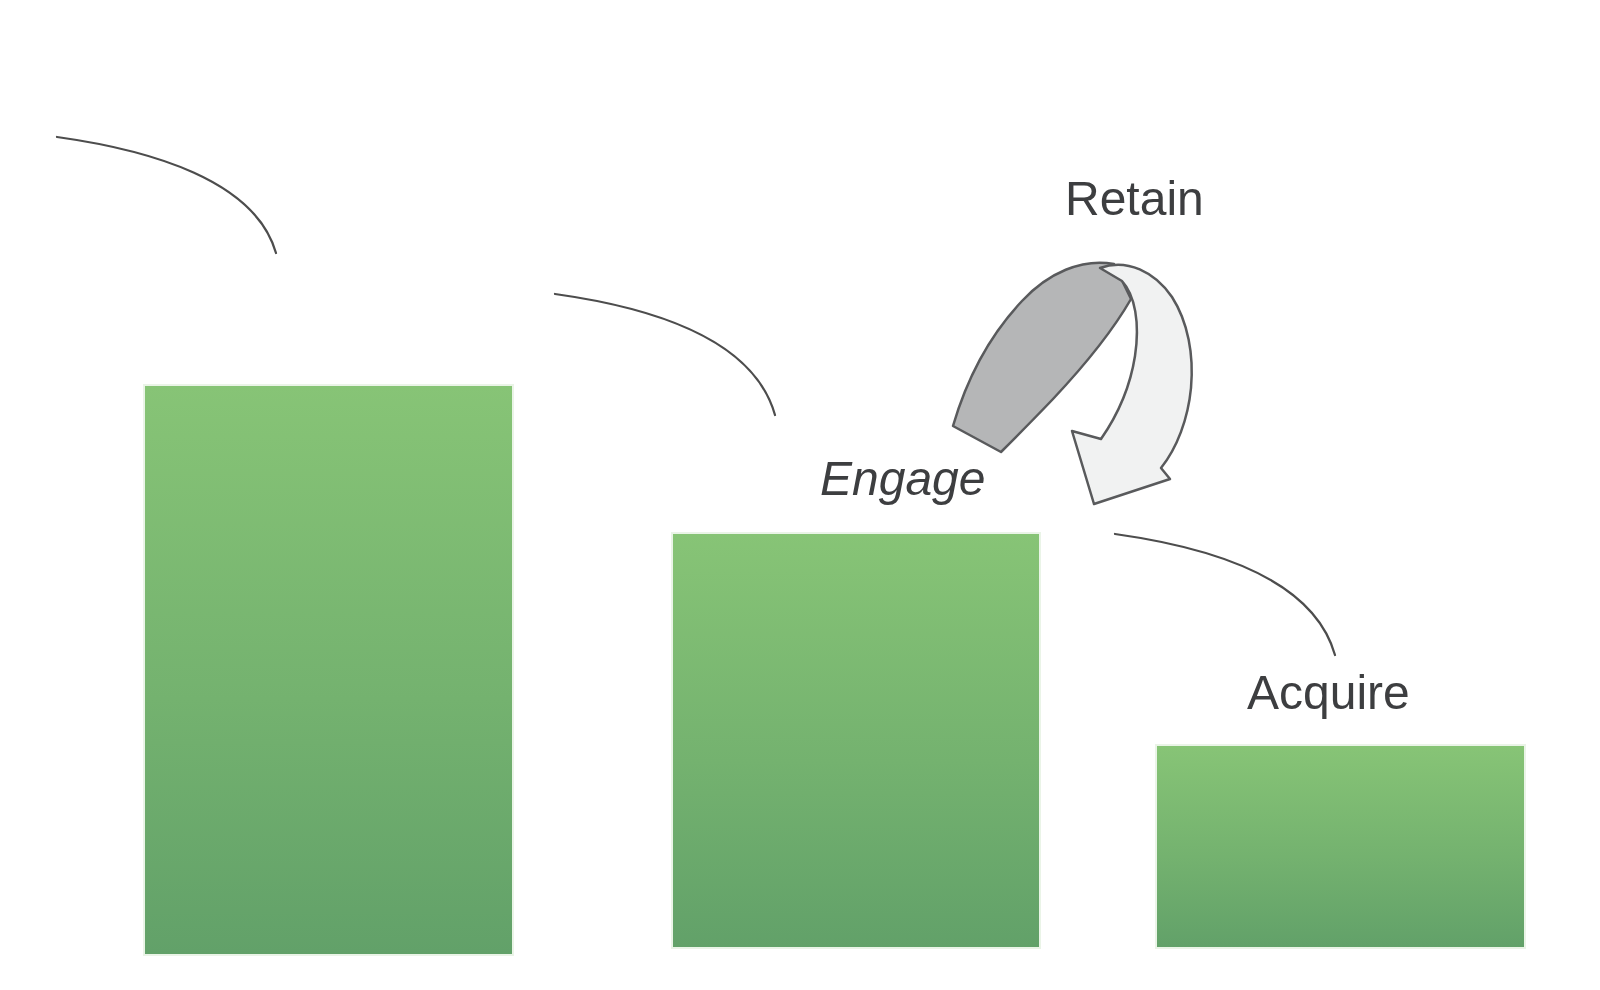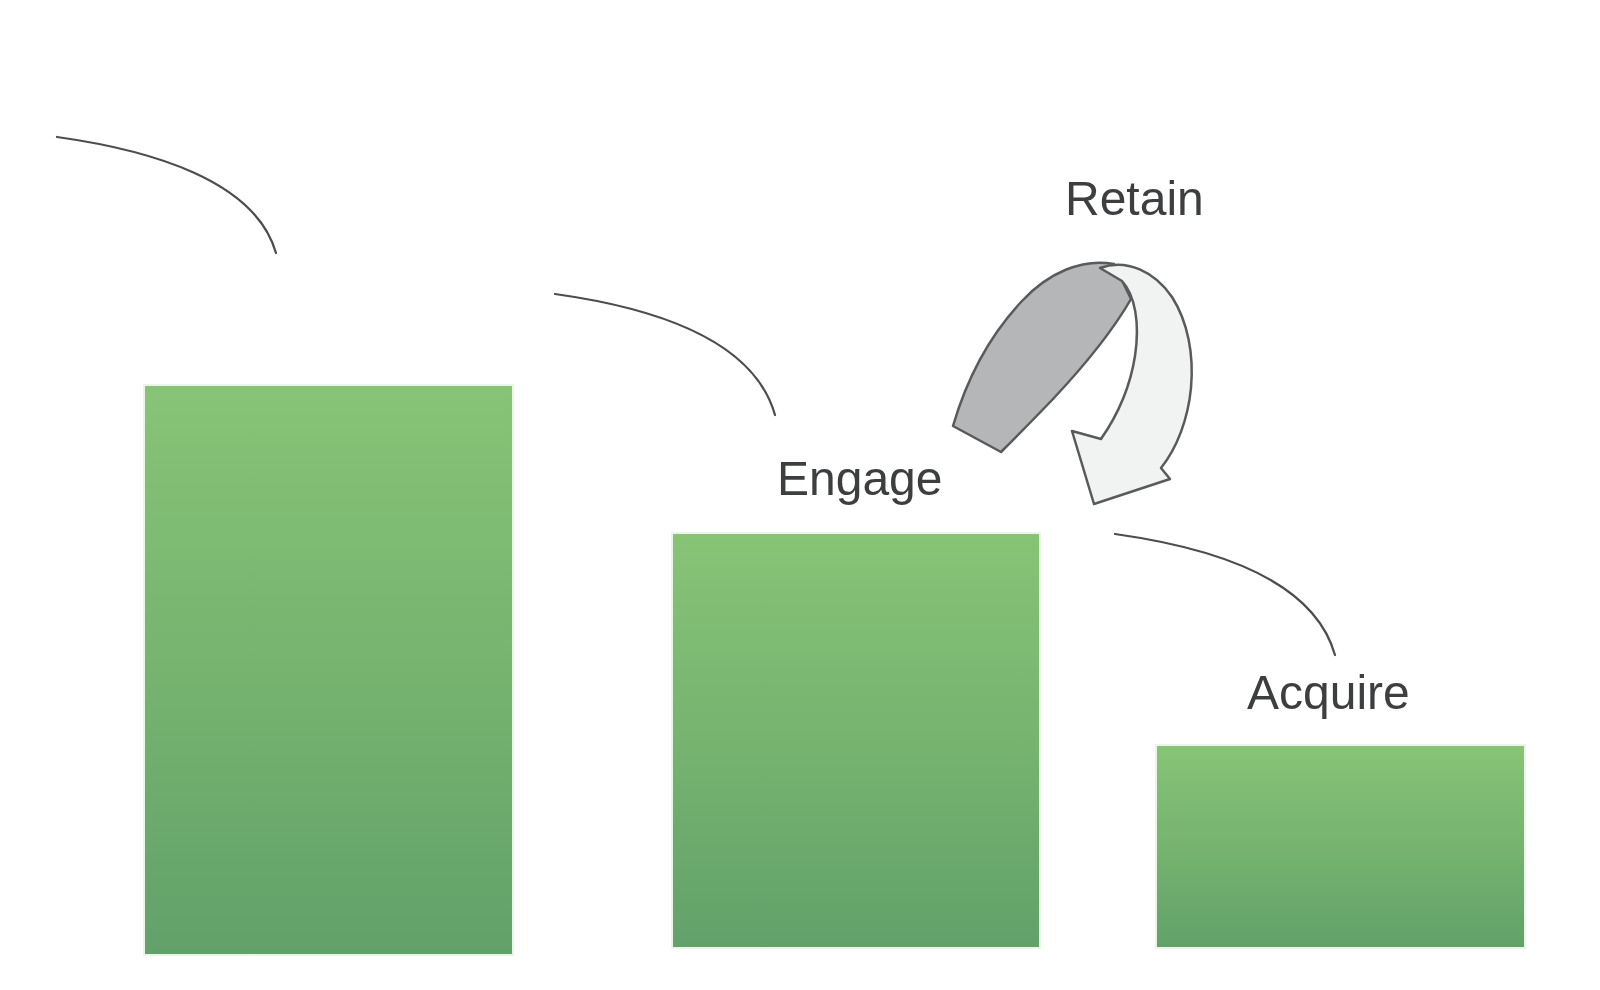--- a/index.html
+++ b/index.html
@@ -25,21 +25,21 @@
   .bar-engage   { left: 671px;  top: 532px; width: 370px; height: 417px; }
   .bar-monetize { left: 1155px; top: 744px; width: 371px; height: 205px; }
   .stage-label {
     position: absolute;
     font-size: 48px;
     line-height: 1.0;
     color: #3d3e40;
     white-space: nowrap;
   }
   .label-acquire  { left: 249px;  top: 284px; }
-  .label-engage   { left: 777px;  top: 455px; }
+  .label-engage   { left: 820px;  top: 455px; font-style: italic; }
   .label-retain   { left: 1065px; top: 175px; }
   .label-monetize { left: 1247px; top: 669px; }
   .overlay-svg {
     position: absolute;
     left: 0;
     top: 0;
     pointer-events: none;
   }
   .connector {
     fill: none;

